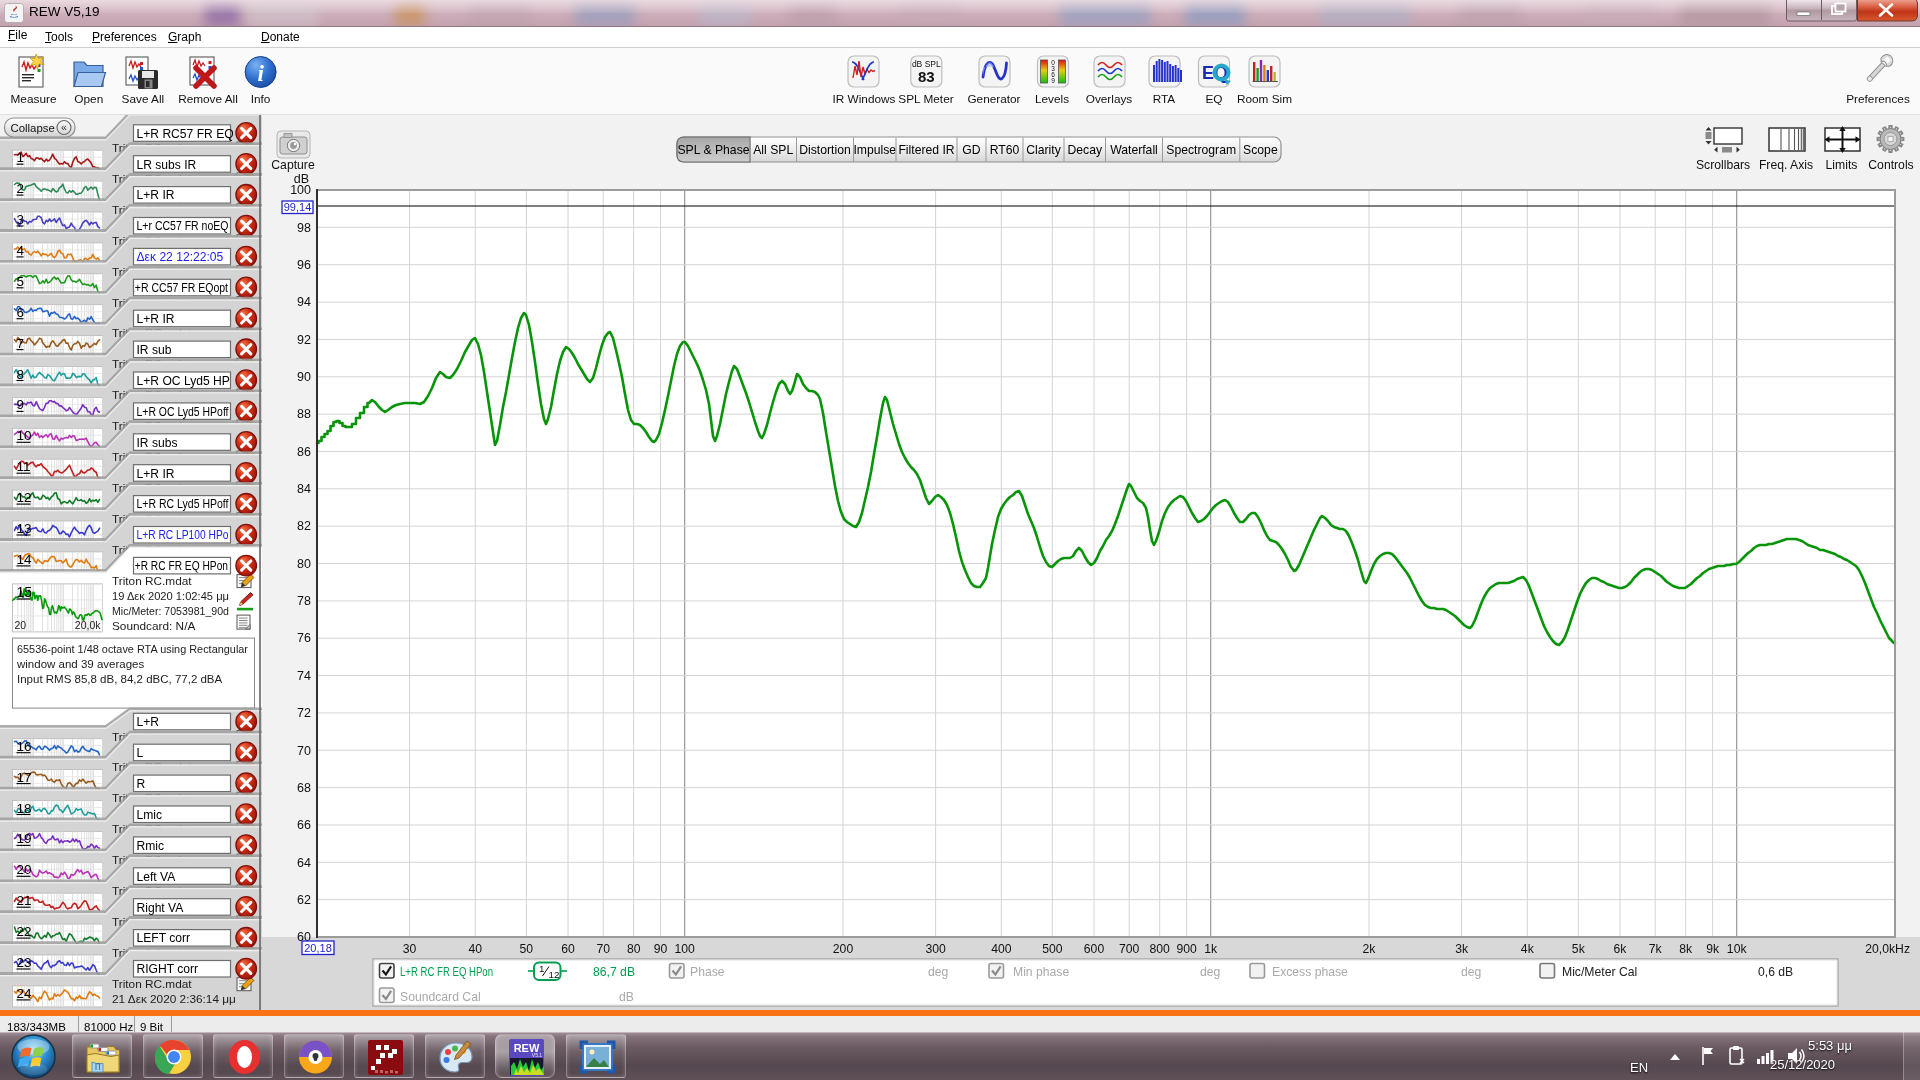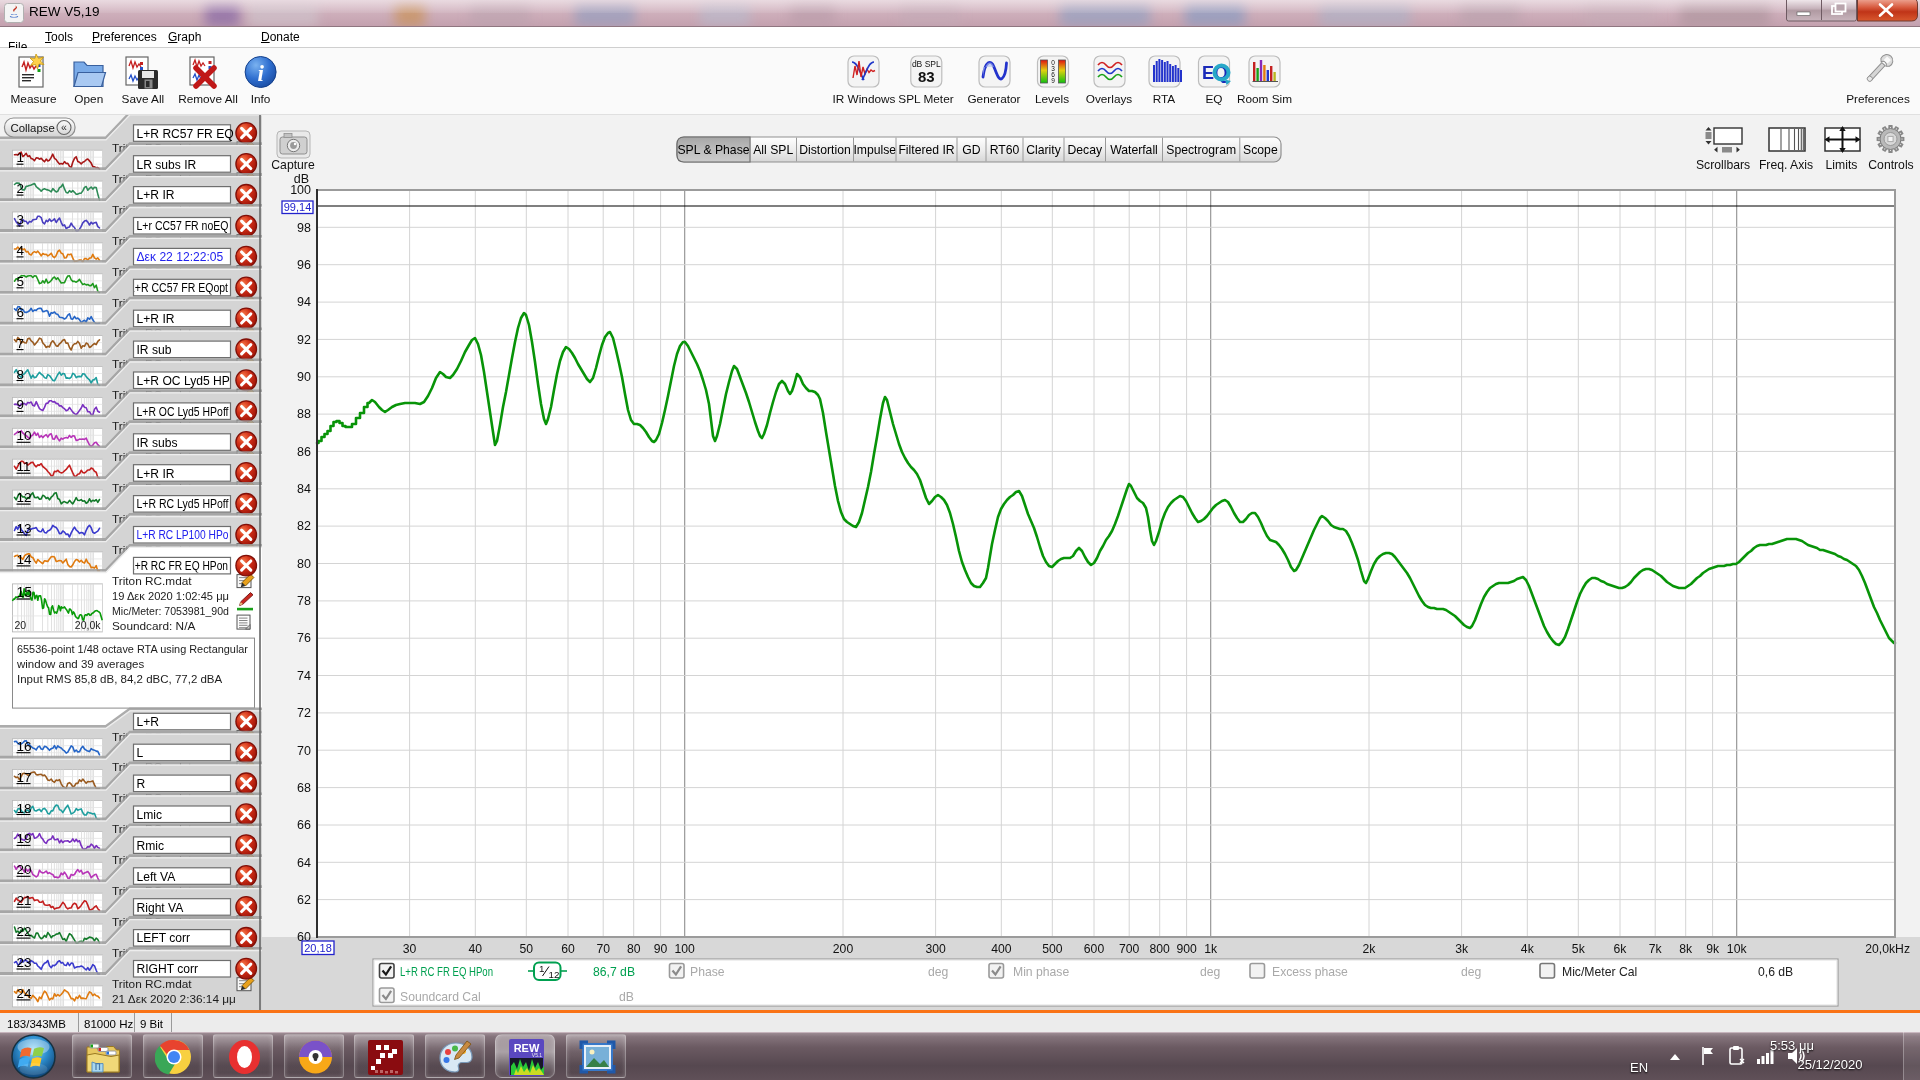--- a/index.html
+++ b/index.html
@@ -47,21 +47,21 @@
         <rect x="11" y="12" width="13" height="3.5" fill="#fff" stroke="#555" stroke-width="0.6"></rect>
         <rect x="46" y="6" width="10" height="8" fill="none" stroke="#fff" stroke-width="1.8"></rect>
         <rect x="49.5" y="3.5" width="10" height="8" fill="#b9a4ac" stroke="#fff" stroke-width="1.8"></rect>
         <g stroke="#fff" stroke-width="2.6" stroke-linecap="round">
           <line x1="94" y1="4.5" x2="106" y2="15.5"></line>
           <line x1="106" y1="4.5" x2="94" y2="15.5"></line>
         </g>
       </svg>
     </div>
     <div style="position:absolute;left:0;top:27px;width:1920px;height:21px;background:#fff;border-bottom:1px solid #cfcfcf;font:12px 'Liberation Sans', sans-serif;color:#000">
-      <div style="position:absolute;left:8px;top:13px"><u>F</u>ile</div>
+      <div style="position:absolute;left:8px;top:1px"><u>F</u>ile</div>
       <div style="position:absolute;left:45px;top:3px"><u>T</u>ools</div>
       <div style="position:absolute;left:92px;top:3px"><u>P</u>references</div>
       <div style="position:absolute;left:168px;top:3px"><u>G</u>raph</div>
       <div style="position:absolute;left:222px;top:20px"><u>H</u>elp</div>
       <div style="position:absolute;left:261px;top:3px"><u>D</u>onate</div>
     </div>
     <div style="position:absolute;left:0;top:48px;width:1920px;height:67px;background:#fafafa;border-bottom:1px solid #e0e0e0"></div>
     <svg style="position:absolute;left:0;top:48px" width="1920" height="67" viewBox="0 0 1920 67">
       <rect x="19" y="9" width="24" height="30" fill="#fff" stroke="#666" stroke-width="1.2"></rect>
       <polyline points="22,19 24,14 26,22 28,15 30,20 32,17 34,21 36,18" fill="none" stroke="#c42020" stroke-width="1.4"></polyline>
@@ -1667,21 +1667,21 @@
       <g>
         <circle cx="246.2" cy="853.7" r="10.3" fill="url(#xgrad)" stroke="#801008" stroke-width="1.3"></circle>
         <path d="M 241.6 849.1 L 250.79999999999998 858.3000000000001 M 250.79999999999998 849.1 L 241.6 858.3000000000001" stroke="#ffffff" stroke-width="3.1" stroke-linecap="round"></path>
       </g>
       <rect x="4.5" y="3" width="70.5" height="19" rx="9" fill="url(#btng)" stroke="#8e8e8e" stroke-width="1.2"></rect>
       <text x="10.5" y="16.5" font-family="&quot;Liberation Sans&quot;, sans-serif" font-size="11.4" fill="#111">Collapse</text>
       <circle cx="64" cy="12.5" r="7" fill="none" stroke="#666" stroke-width="1.1"></circle>
       <text x="64" y="16.2" text-anchor="middle" font-family="&quot;Liberation Sans&quot;, sans-serif" font-size="10.5" fill="#333">«</text>
       <rect x="259.2" y="0" width="1.6" height="895" fill="#666"></rect>
     </svg>
-    <div style="position:absolute;left:0;top:1010px;width:1920px;height:22px;background:#ececec;border-top:3px solid #f97316;font:11.5px 'Liberation Sans', sans-serif;color:#000">
+    <div style="position:absolute;left:0;top:1010px;width:1920px;height:22px;background:#ececec;border-top:6px solid #f97316;font:11.5px 'Liberation Sans', sans-serif;color:#000">
       <div style="position:absolute;left:7px;top:5px">183/343MB</div>
       <div style="position:absolute;left:84px;top:5px">81000 Hz</div>
       <div style="position:absolute;left:140px;top:5px">9 Bit</div>
       <div style="position:absolute;left:77.5px;top:0;width:1px;height:22px;background:#9a9a9a"></div>
       <div style="position:absolute;left:134px;top:0;width:1px;height:22px;background:#9a9a9a"></div>
       <div style="position:absolute;left:170.5px;top:0;width:1px;height:22px;background:#9a9a9a"></div>
     </div>
     <div style="position:absolute;left:0;top:1032px;width:1920px;height:48px;background:linear-gradient(180deg,#a3929a 0%,#84737b 10%,#6b5a62 32%,#564850 70%,#605058 100%);overflow:hidden">
       <div style="position:absolute;left:0;top:0;width:1920px;height:1px;background:#c6b4bc"></div>
       <svg style="position:absolute;left:10px;top:1px" width="47" height="47" viewBox="0 0 47 47">
@@ -1816,18 +1816,18 @@
             <rect x="1" y="12" width="3" height="5"></rect>
             <rect x="5.5" y="9" width="3" height="8"></rect>
             <rect x="10" y="6" width="3" height="11"></rect>
             <rect x="14.5" y="3" width="3" height="14"></rect>
           </g>
         </svg>
         <svg style="position:absolute;left:166px;top:14px" width="20" height="20" viewBox="0 0 20 20">
           <path d="M 2 7 l 4 0 l 5 -5 l 0 16 l -5 -5 l -4 0 Z" fill="#fff"></path>
           <path d="M 13.5 6 q 3 4 0 8 M 15.5 3.5 q 5 6.5 0 13" stroke="#fff" stroke-width="1.5" fill="none"></path>
         </svg>
-        <div style="position:absolute;left:150px;top:6px;width:120px;text-align:left;text-shadow:0 1px 2px #000">5:53 μμ</div>
-        <div style="position:absolute;left:150px;top:25px;width:120px;text-align:center;text-shadow:0 1px 2px #000">25/12/2020</div>
+        <div style="position:absolute;left:150px;top:6px;width:120px;text-align:center;text-shadow:0 1px 2px #000">5:53 μμ</div>
+        <div style="position:absolute;left:150px;top:25px;width:120px;text-align:left;text-shadow:0 1px 2px #000">25/12/2020</div>
       </div>
       <div style="position:absolute;left:1903px;top:0;width:1px;height:48px;background:rgba(255,255,255,0.35)"></div>
       <div style="position:absolute;left:1904px;top:0;width:16px;height:48px;background:rgba(255,255,255,0.08)"></div>
     </div>
   </div>
 </body></html>

